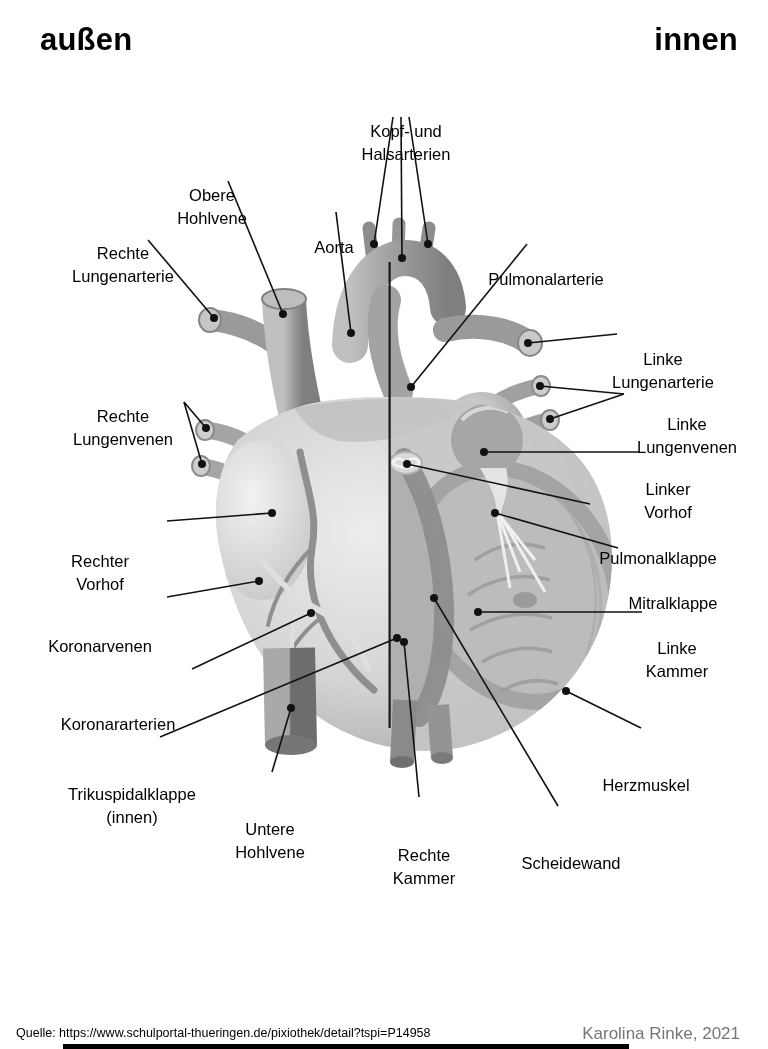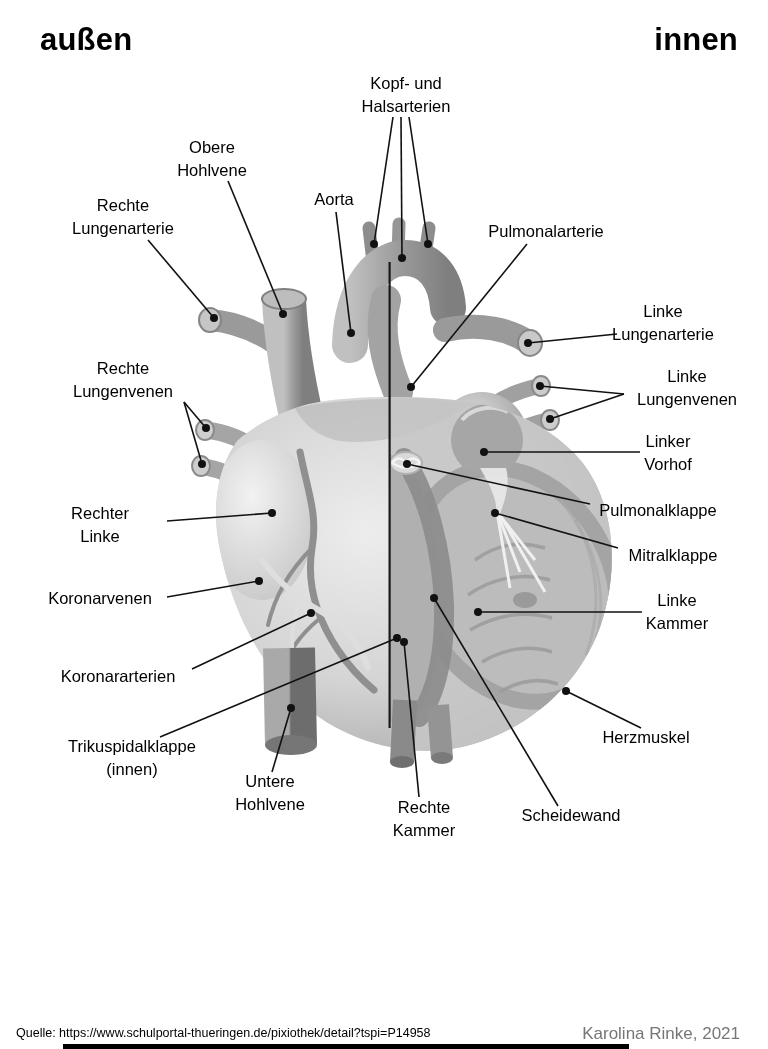--- a/index.html
+++ b/index.html
@@ -6,21 +6,21 @@
   #stage{
     position:relative;width:768px;height:1049px;background:#ffffff;
     font-family:"Liberation Sans","DejaVu Sans",sans-serif;color:#000;
     overflow:hidden;margin:0 auto;
   }
   .hdr{
     position:absolute;font-size:31px;font-weight:700;letter-spacing:0.2px;
   }
   .lbl{
     position:absolute;transform:translate(-50%,-50%);
-    font-size:16.5px;line-height:1.42;text-align:center;white-space:pre-line;
+    font-size:16.5px;line-height:1.42;text-align:center;white-space:pre-line;margin-top:48px;
   }
   .credit{
     position:absolute;right:28px;top:982px;font-size:17px;color:#767676;margin-top:42px;
   }
   .source{
     position:absolute;left:16px;top:1026px;font-size:12.5px;color:#000;
   }
   .bottom-bar{
     position:absolute;left:63px;top:1044px;width:566px;height:5px;background:#000;
   }
@@ -230,21 +230,21 @@
 Lungenarterie</div>
   <div class="lbl" style="left:123px;top:380px;">Rechte
 Lungenvenen</div>
   <div class="lbl" style="left:687px;top:388px;">Linke
 Lungenvenen</div>
   <div class="lbl" style="left:668px;top:453px;">Linker
 Vorhof</div>
   <div class="lbl" style="left:658px;top:511px;">Pulmonalklappe</div>
   <div class="lbl" style="left:673px;top:556px;">Mitralklappe</div>
   <div class="lbl" style="left:100px;top:525px;">Rechter
-Linke</div>
+Vorhof</div>
   <div class="lbl" style="left:100px;top:599px;">Koronarvenen</div>
   <div class="lbl" style="left:677px;top:612px;">Linke
 Kammer</div>
   <div class="lbl" style="left:118px;top:677px;">Koronararterien</div>
   <div class="lbl" style="left:646px;top:738px;">Herzmuskel</div>
   <div class="lbl" style="left:132px;top:758px;">Trikuspidalklappe
 (innen)</div>
   <div class="lbl" style="left:270px;top:793px;">Untere
 Hohlvene</div>
   <div class="lbl" style="left:424px;top:819px;">Rechte

